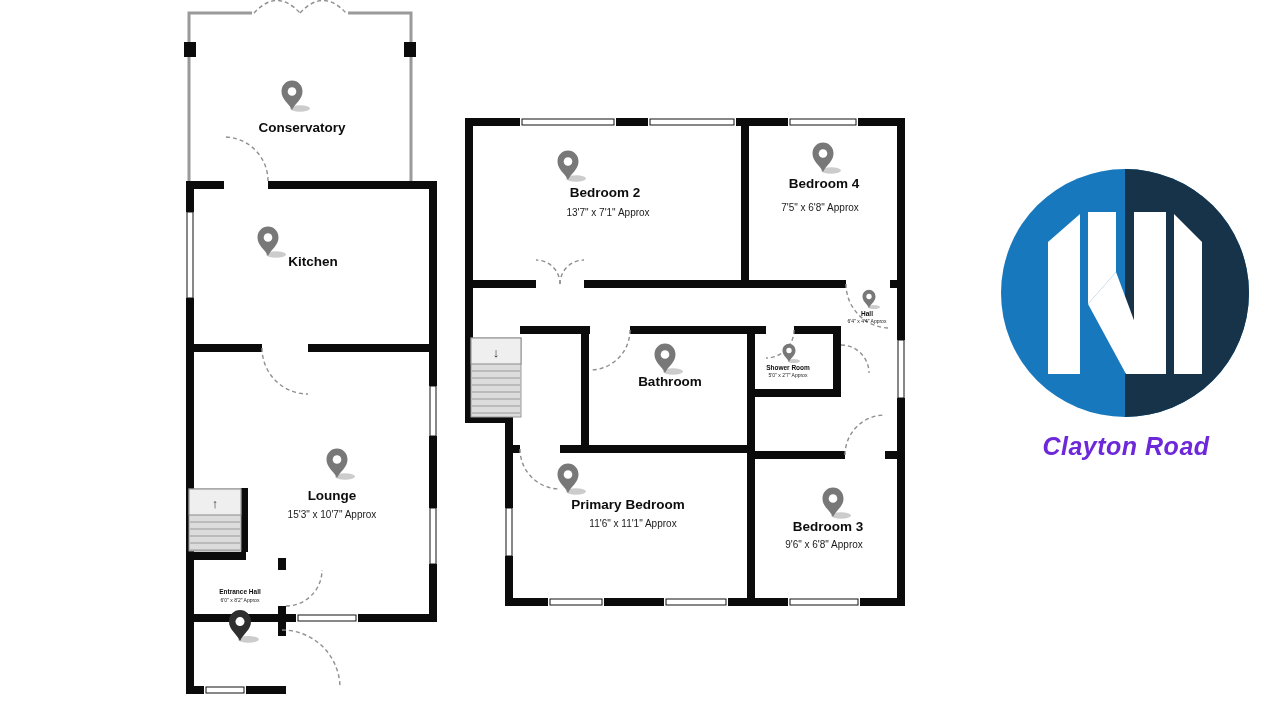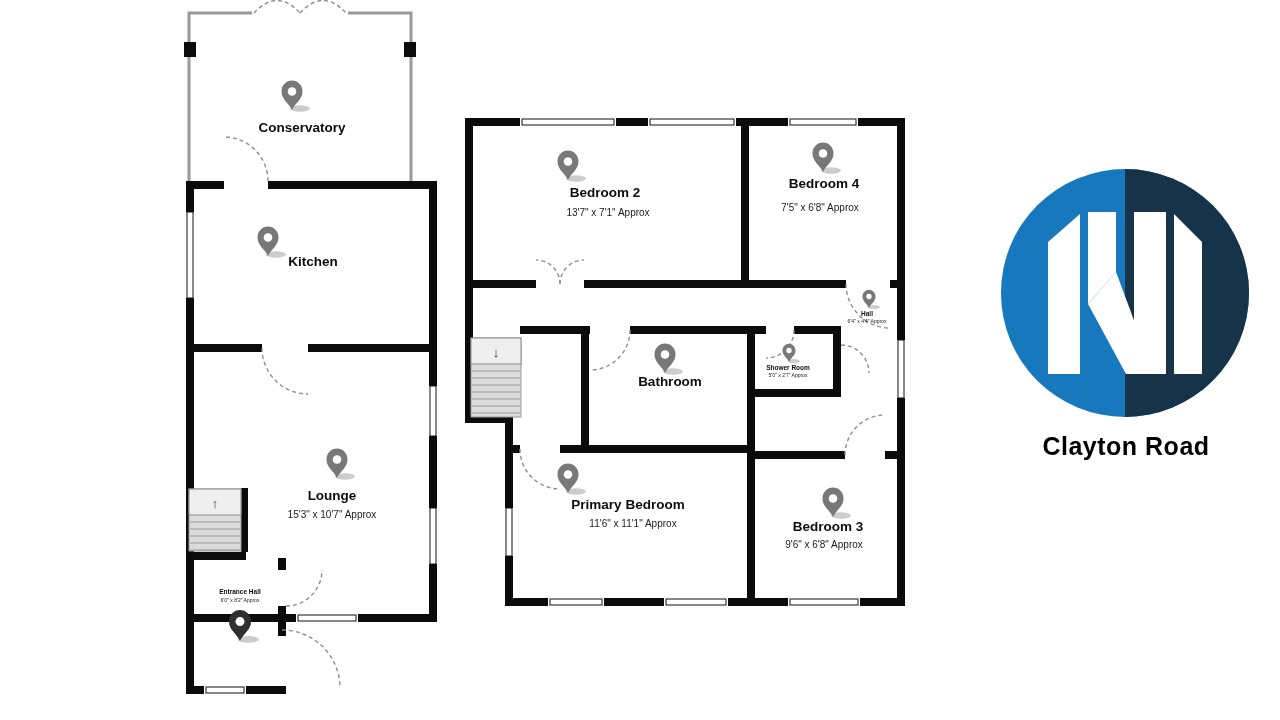--- a/index.html
+++ b/index.html
@@ -9,21 +9,21 @@
   .rl{font-size:13.5px;font-weight:bold;fill:#0d0d0d;}
   .rd{font-size:10px;fill:#1a1a1a;}
   .tl{font-size:6.5px;font-weight:bold;fill:#0d0d0d;}
   .td{font-size:5px;fill:#1a1a1a;}
   .arrow{font-size:13px;fill:#2e2e2e;font-weight:bold;}
   .wall{fill:#0b0b0b;}
   .doorarc{fill:none;stroke:#8f8f8f;stroke-width:1.4;stroke-dasharray:4 3;}
   .winframe{fill:#fff;stroke:#111;stroke-width:1;}
   .wingap{fill:#fff;}
   .brand-name{position:absolute;left:1000px;top:432px;width:252px;text-align:center;
-              font-size:25px;font-weight:bold;color:#000000;letter-spacing:.5px;}
+              font-size:25px;font-weight:bold;color:#6d28d9;letter-spacing:.5px;font-style:italic;}
 </style>
 </head>
 <body>
 
 <div class="canvas">
 <svg width="1280" height="720" viewBox="0 0 1280 720">
   <defs>
     <g id="pin">
       <ellipse cx="8" cy="-1.5" rx="10" ry="3.2" fill="#c6c6c6" opacity="0.9"></ellipse>
       <path d="M0 0 C -3.2 -7 -10.5 -10.5 -10.5 -18.5 C -10.5 -24.8 -5.8 -29.5 0 -29.5 C 5.8 -29.5 10.5 -24.8 10.5 -18.5 C 10.5 -10.5 3.2 -7 0 0 Z" fill="currentColor"></path>

